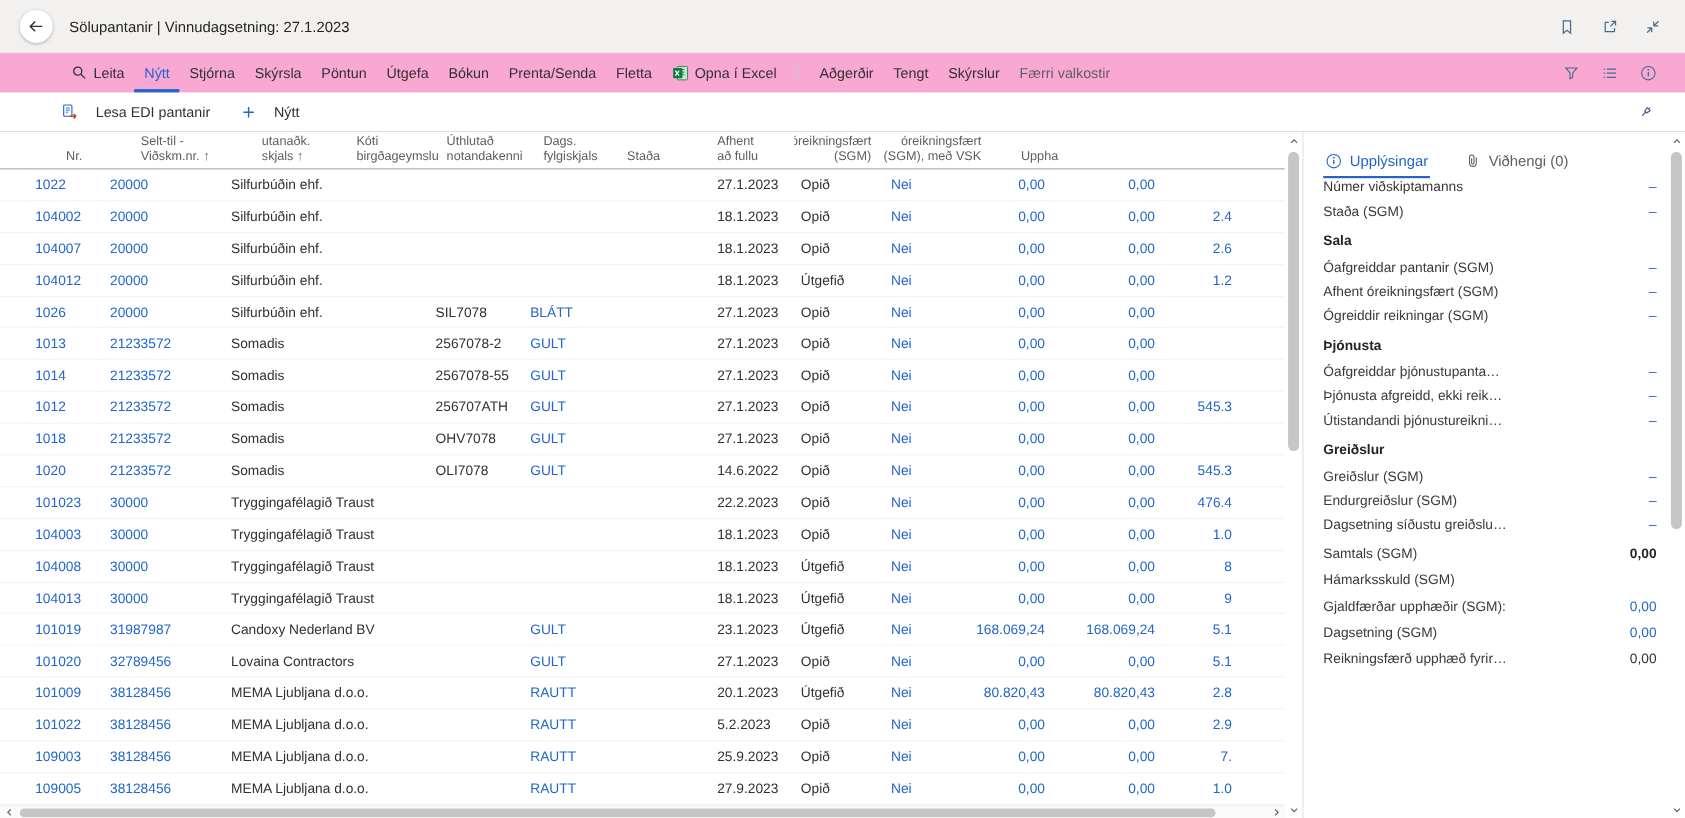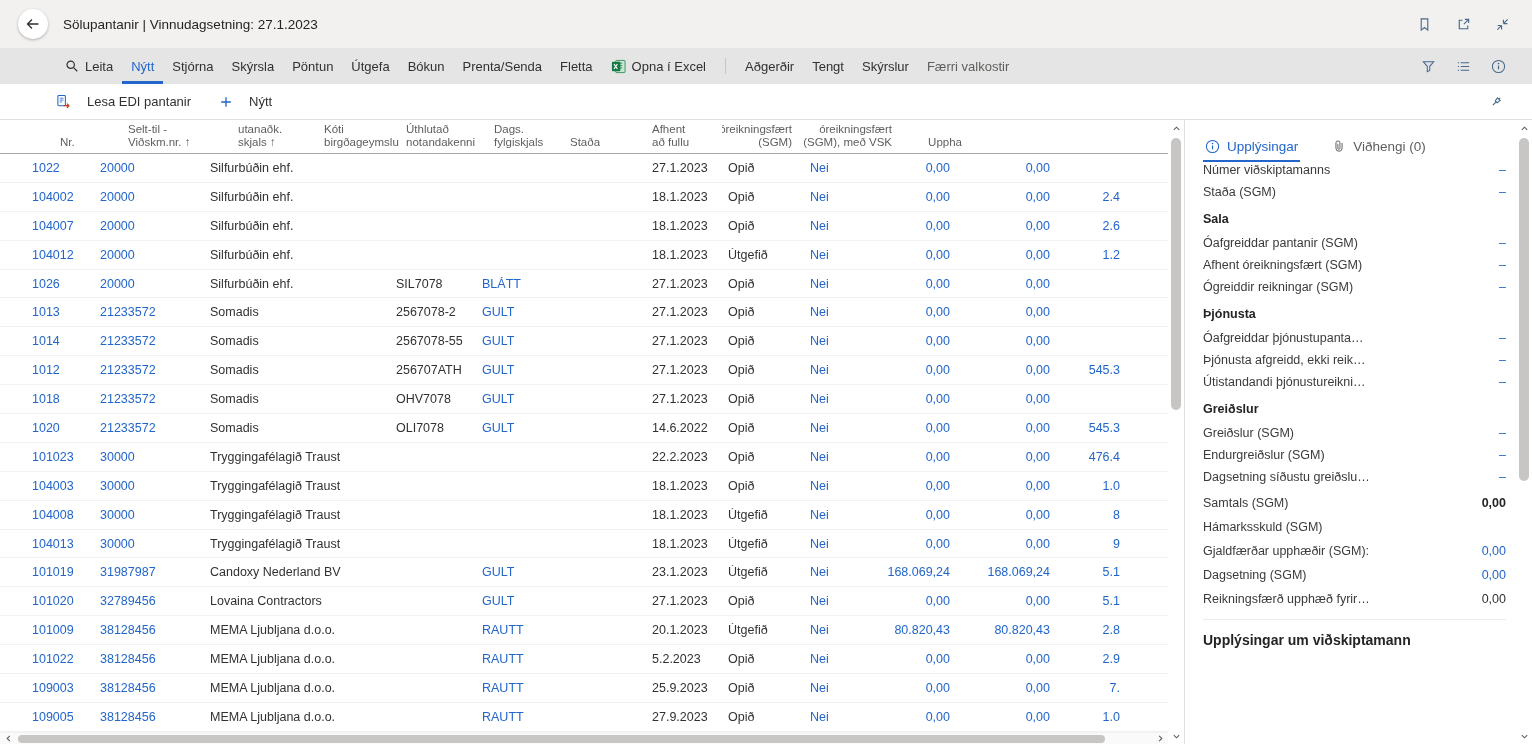--- a/index.html
+++ b/index.html
@@ -19,21 +19,21 @@
   
   .topbar{height:48px;background:#f2f1f0;display:flex;align-items:center;padding:0 18px;gap:15px}
   .back-btn{width:30px;height:30px;border-radius:50%;background:#fff;box-shadow:0 1px 3px rgba(0,0,0,.28);
     display:flex;align-items:center;justify-content:center;color:#323130;flex:0 0 auto}
   .topbar-title{font-size:13.5px;color:#252423}
   .topbar-icons{margin-left:auto;display:flex;gap:24px;color:var(--iconblue);padding-right:4px}
   .icon-btn{display:flex;align-items:center;padding:0}
   .icon-wrap{display:flex;align-items:center}
 
   
-  .ribbon{height:36px;display:flex;align-items:center;padding:0 26px 0 56px;background:#e5e5e5}
+  .ribbon{height:36px;display:flex;align-items:center;padding:0 26px 0 56px;background:#f9a8d4}
   .ribbon-items{display:flex;align-items:center;height:100%}
   .rb-item{display:flex;align-items:center;gap:6px;font-size:13px;color:var(--text);
     padding:0 9px;height:100%;border-top:3px solid transparent;border-bottom:3px solid transparent}
   .rb-item.active{color:var(--accent);border-bottom-color:var(--accent)}
   .rb-item.muted{color:var(--muted)}
   .rb-divider{width:1px;height:16px;background:#c8c6c4;margin:0 10px;display:inline-block}
   .ribbon-right{margin-left:auto;display:flex;gap:20px;color:var(--iconblue)}
 
   
   .actionbar{height:36px;display:flex;align-items:center;padding:0 28px 0 56px;
@@ -703,21 +703,20 @@
             <div class="fb-field">
               <span class="fb-label">Dagsetning (SGM)</span>
               <span class="fb-value link">0,00</span>
             </div>
             <div class="fb-field">
               <span class="fb-label">Reikningsfærð upphæð fyrir…</span>
               <span class="fb-value plain">0,00</span>
             </div>
           </div>
         </div>
-      <div class="fb-bottom">Upplýsingar um viðskiptamann</div>
     </div>
     <div class="vscroll">
       <span class="vs-arrow">
         <svg viewBox="0 0 10 10" width="9" height="9">
             <path d="M2 6.5l3-3 3 3" fill="none" stroke="#605e5c" stroke-width="1.2"></path>
           </svg>
       </span>
       <div class="vs-track">
         <div class="vs-thumb fact"></div>
       </div>

